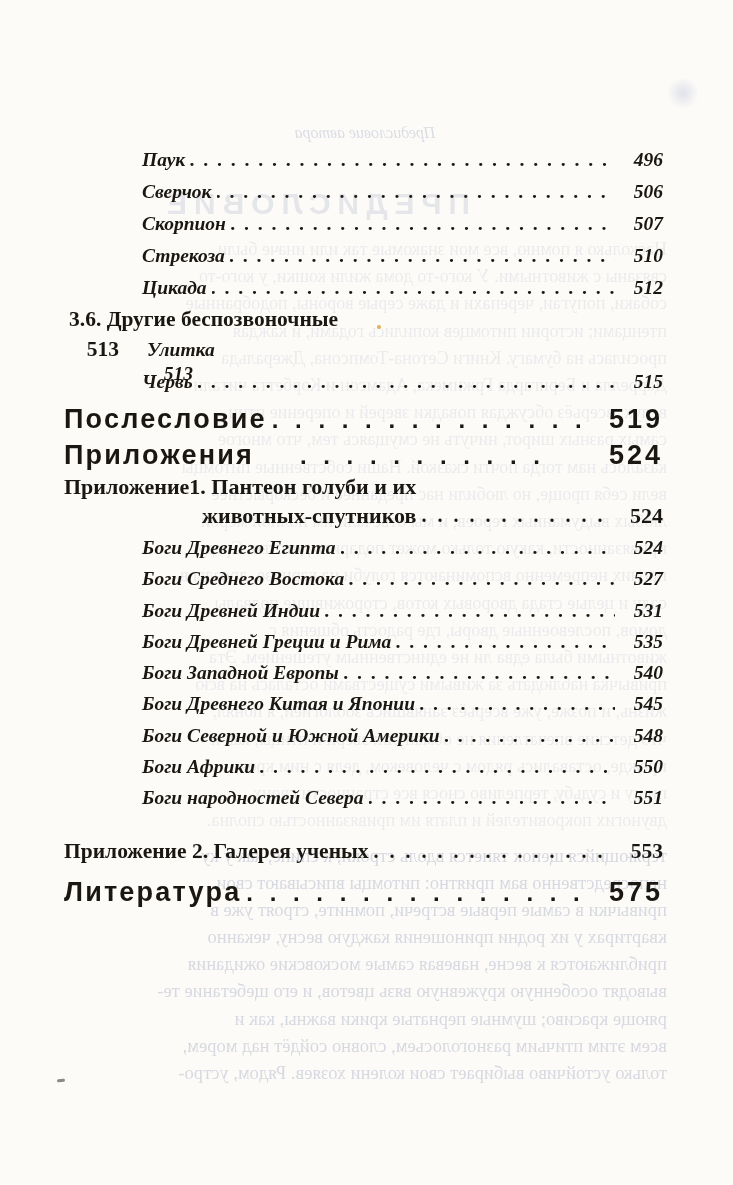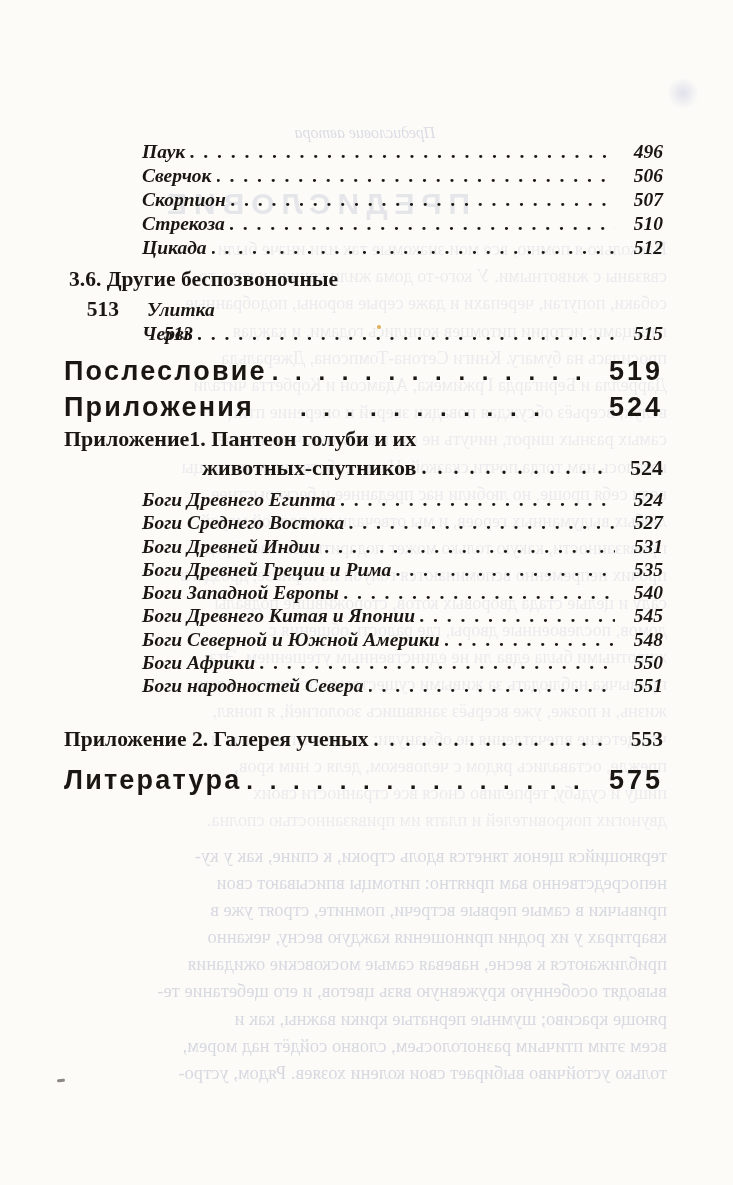--- a/index.html
+++ b/index.html
@@ -29,21 +29,21 @@
 
   
   #toc{position:absolute;z-index:2;top:140px;left:64px;right:70px;}
   .row{display:flex;align-items:baseline;}
   .lbl{white-space:nowrap;}
   .leader{flex:1 1 auto;overflow:hidden;white-space:nowrap;margin:0 2px 0 5px;}
   .leader::after{content:". . . . . . . . . . . . . . . . . . . . . . . . . . . . . . . . . . . . . . . . . . . . . . . . . . . . . . . . . . . . . . . . . . . . . . . .";}
   .pg{text-align:right;white-space:nowrap;}
 
   .r-it{height:24px;line-height:24px;font-weight:700;font-style:italic;font-size:19.5px;
-        padding-left:78px;}
+        padding-left:78px;margin-top:8px;}
   .r-it .leader{letter-spacing:2px;}
   .r-it .pg{min-width:46px;}
 
   .r-sec{height:30px;line-height:30px;font-weight:700;font-size:21.5px;}
   .r-sec .leader{letter-spacing:3px;font-size:20px;}
   .r-sec .pg{min-width:50px;font-style:normal;}
 
   .r-big{height:34px;line-height:34px;font-family:"Liberation Sans",sans-serif;
          font-weight:700;font-size:27px;letter-spacing:2.2px;justify-content:flex-end;}
   .r-big .leader{letter-spacing:5px;font-size:24px;}

